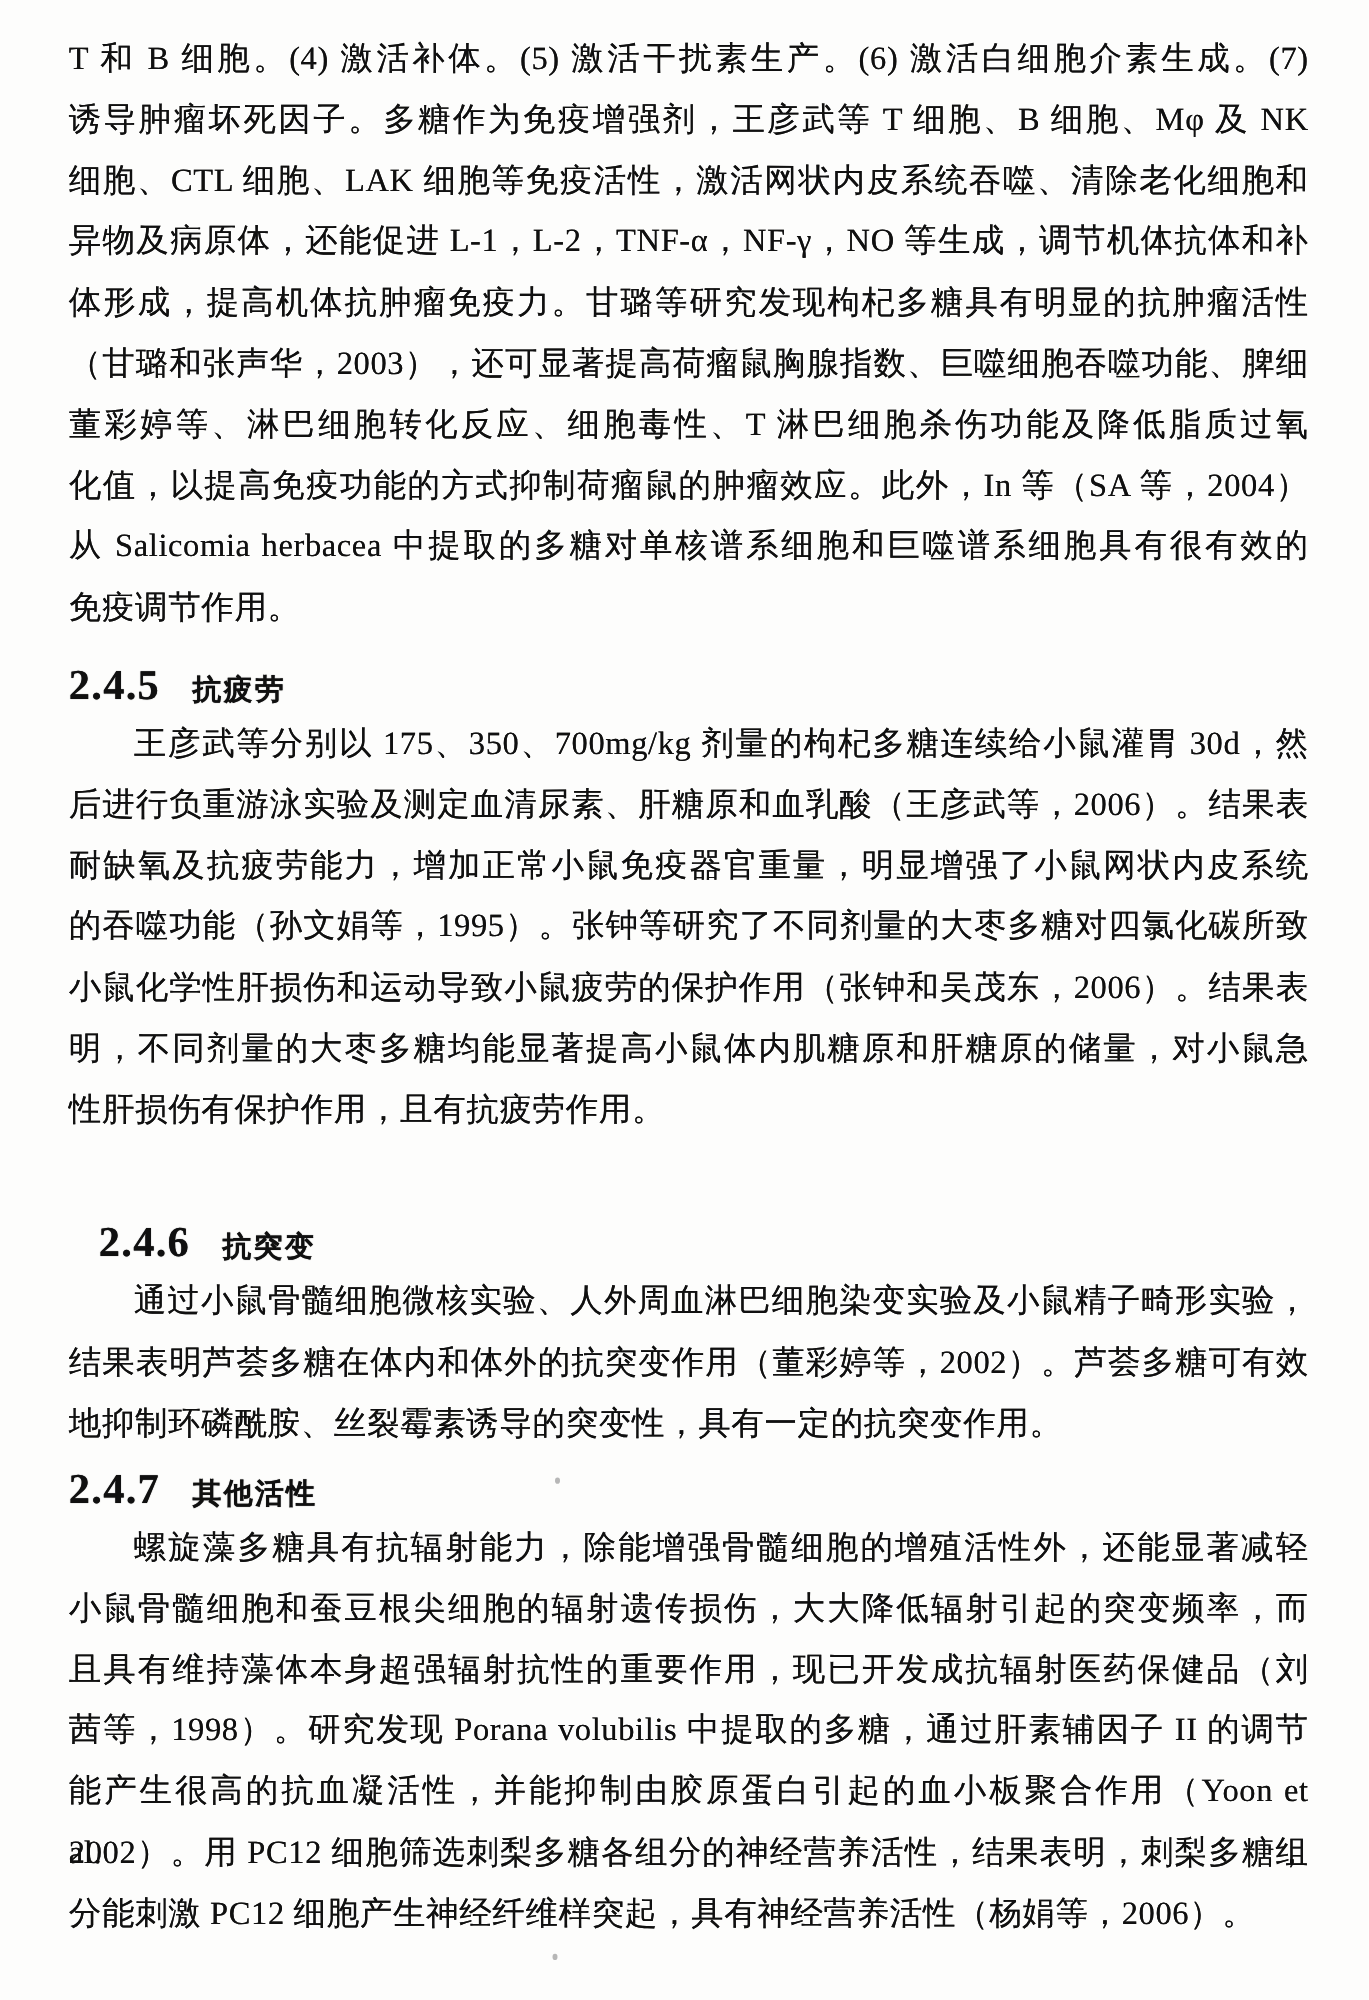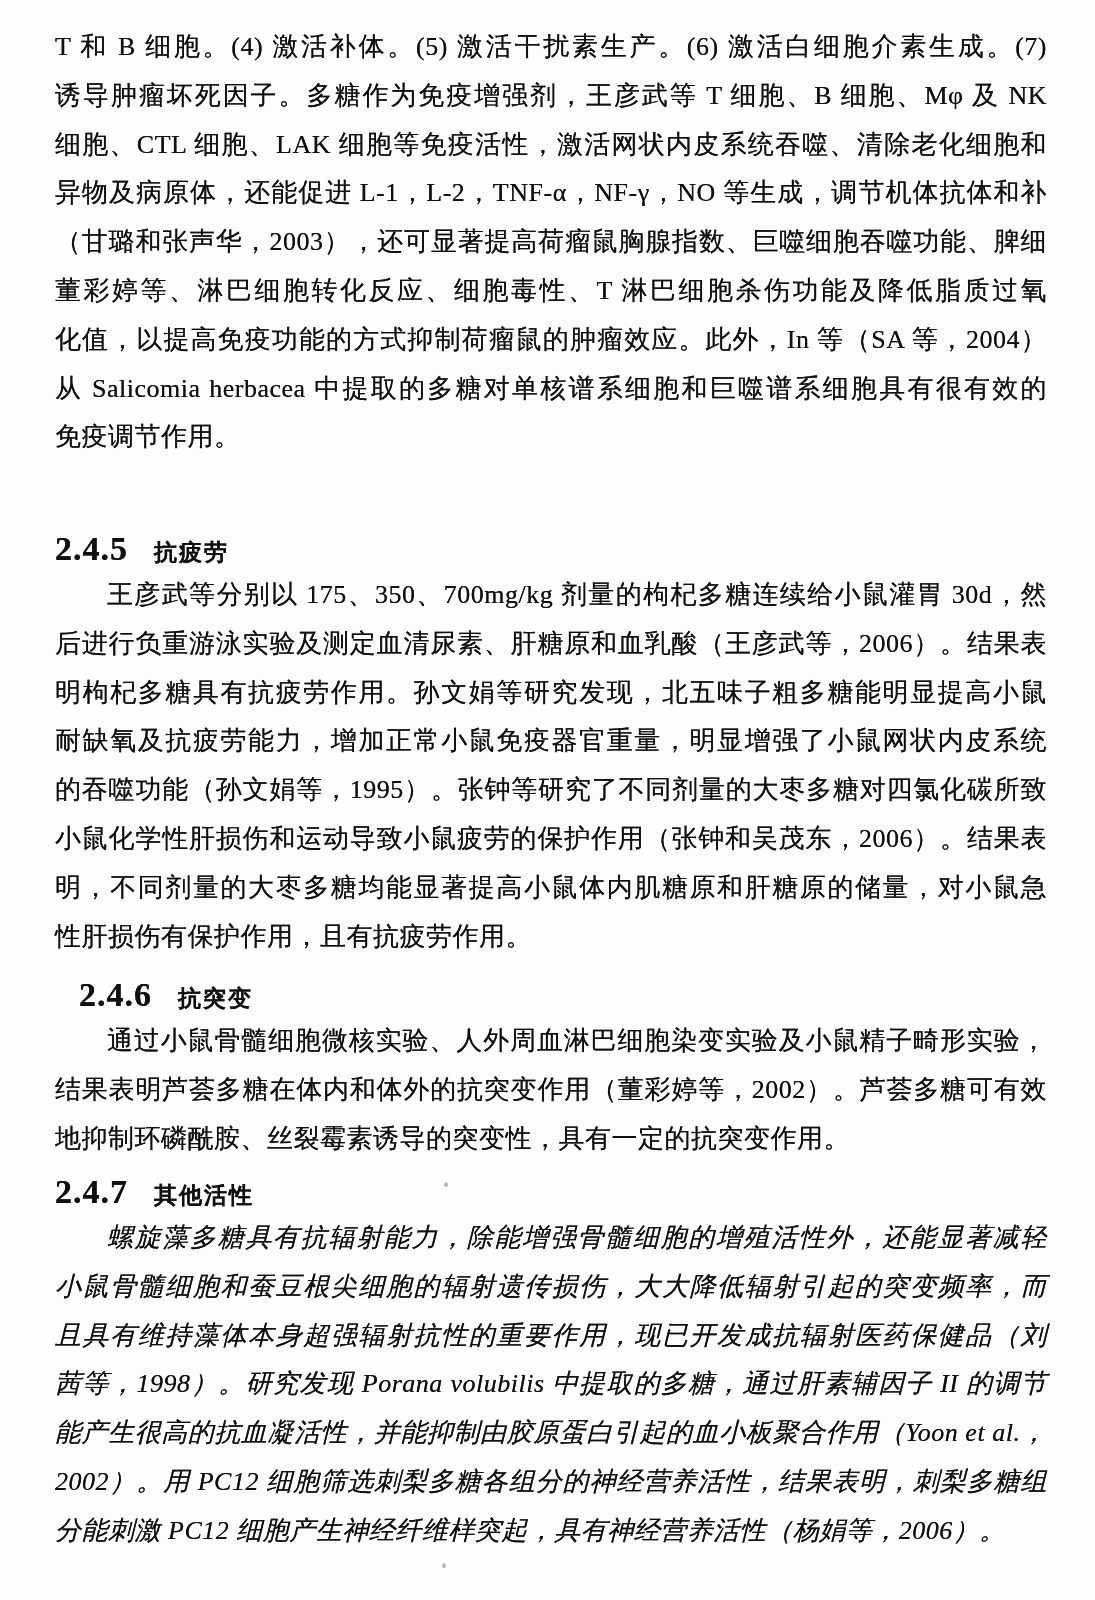--- a/index.html
+++ b/index.html
@@ -63,52 +63,52 @@
     letter-spacing: 2px;
     text-shadow: 0 0 0.6px rgba(10,10,10,0.9);
   }
   
   .blk-0 { top: 23px; }
   .blk-1 { top: 523px; }
   .blk-2 { top: 571px; }
   .blk-3 { top: 969px; margin-left: 24px; }
   .blk-4 { top: 1017px; }
   .blk-5 { top: 1166px; }
-  .blk-6 { top: 1214px; font-style: italic; }
+  .blk-6 { top: 1214px; }
   
   .speck {
     position: absolute;
     background: #7d7d7d;
     border-radius: 50%;
     opacity: 0.55;
   }
   .speck-1 { left: 444px; top: 1182px; width: 4px; height: 5px; }
   .speck-2 { left: 442px; top: 1563px; width: 4px; height: 5px; }
 </style>
 </head>
 <body>
 
 <div id="page">
   <main>
       <div class="para blk-0">
         <div class="line">T 和 B 细胞。(4) 激活补体。(5) 激活干扰素生产。(6) 激活白细胞介素生成。(7)</div>
         <div class="line">诱导肿瘤坏死因子。多糖作为免疫增强剂，王彦武等 T 细胞、B 细胞、Mφ 及 NK</div>
         <div class="line">细胞、CTL 细胞、LAK 细胞等免疫活性，激活网状内皮系统吞噬、清除老化细胞和</div>
         <div class="line">异物及病原体，还能促进 L-1，L-2，TNF-α，NF-γ，NO 等生成，调节机体抗体和补</div>
+        <div class="line">体形成，提高机体抗肿瘤免疫力。甘璐等研究发现枸杞多糖具有明显的抗肿瘤活性</div>
         <div class="line">（甘璐和张声华，2003），还可显著提高荷瘤鼠胸腺指数、巨噬细胞吞噬功能、脾细</div>
         <div class="line">董彩婷等、淋巴细胞转化反应、细胞毒性、T 淋巴细胞杀伤功能及降低脂质过氧</div>
         <div class="line">化值，以提高免疫功能的方式抑制荷瘤鼠的肿瘤效应。此外，In 等（SA 等，2004）</div>
         <div class="line">从 Salicomia herbacea 中提取的多糖对单核谱系细胞和巨噬谱系细胞具有很有效的</div>
         <div class="line no-justify">免疫调节作用。</div>
       </div>
       <div class="heading blk-1"><span class="hnum">2.4.5</span><span class="htitle">抗疲劳</span></div>
       <div class="para blk-2">
         <div class="line indent">王彦武等分别以 175、350、700mg/kg 剂量的枸杞多糖连续给小鼠灌胃 30d，然</div>
         <div class="line">后进行负重游泳实验及测定血清尿素、肝糖原和血乳酸（王彦武等，2006）。结果表</div>
-        <div class="line">明枸杞多糖具有抗疲劳作用。孙文娟等研究发现，北五味子粗多糖能明显提高小鼠</div>
         <div class="line">耐缺氧及抗疲劳能力，增加正常小鼠免疫器官重量，明显增强了小鼠网状内皮系统</div>
         <div class="line">的吞噬功能（孙文娟等，1995）。张钟等研究了不同剂量的大枣多糖对四氯化碳所致</div>
         <div class="line">小鼠化学性肝损伤和运动导致小鼠疲劳的保护作用（张钟和吴茂东，2006）。结果表</div>
         <div class="line">明，不同剂量的大枣多糖均能显著提高小鼠体内肌糖原和肝糖原的储量，对小鼠急</div>
         <div class="line no-justify">性肝损伤有保护作用，且有抗疲劳作用。</div>
       </div>
       <div class="heading blk-3"><span class="hnum">2.4.6</span><span class="htitle">抗突变</span></div>
       <div class="para blk-4">
         <div class="line indent">通过小鼠骨髓细胞微核实验、人外周血淋巴细胞染变实验及小鼠精子畸形实验，</div>
         <div class="line">结果表明芦荟多糖在体内和体外的抗突变作用（董彩婷等，2002）。芦荟多糖可有效</div>

